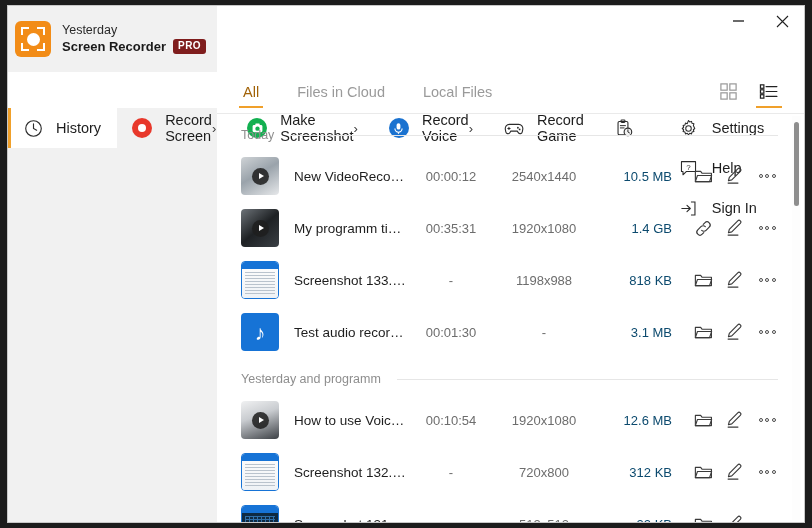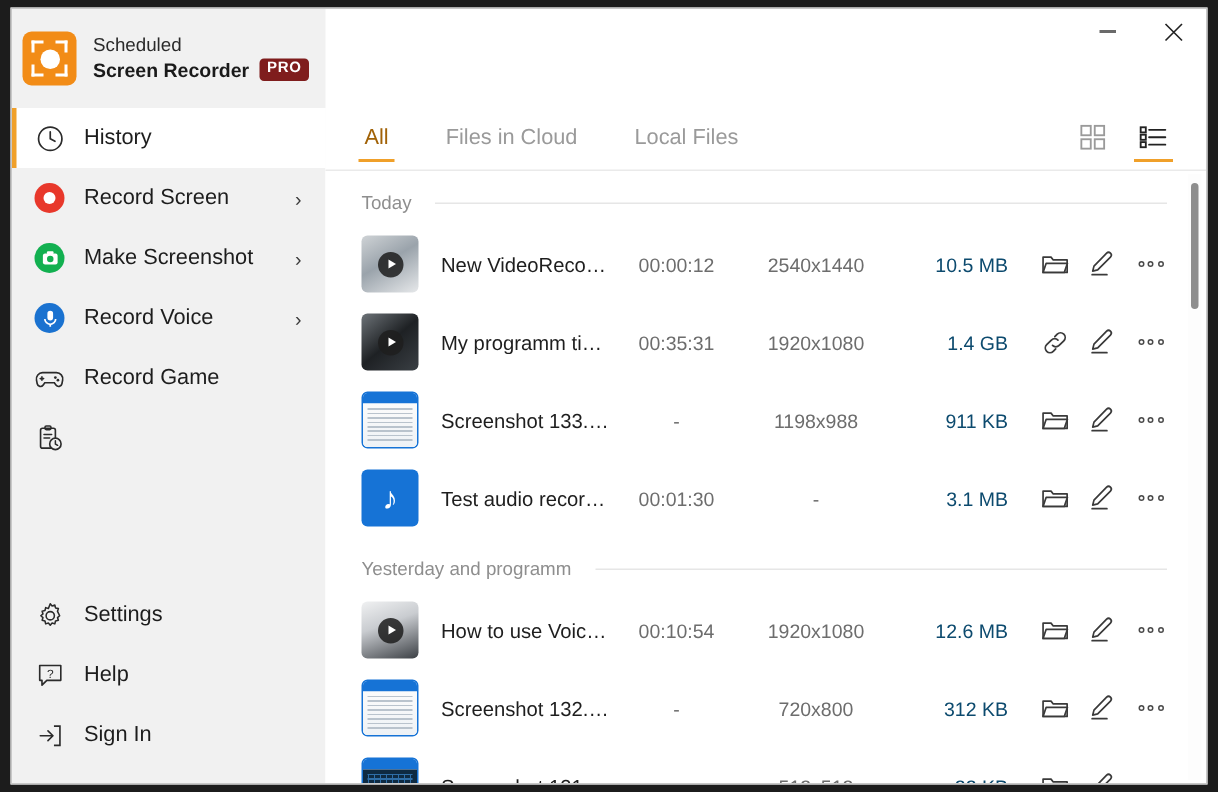--- a/index.html
+++ b/index.html
@@ -72,22 +72,23 @@
   }
   .winbtn .min-bar { width: 11px; height: 1.5px; background: #6a6a6a; display:block; }
 
   
   #body { flex: 1; display: flex; min-height: 0; }
 
   
   #sidebar {
     width: 209px; flex: 0 0 209px;
     background: #f1f1f1;
-    display: flex; flex-direction: column;
+    display: flex; flex-direction: row;
     padding-top: 0;
+    margin-top: 36px;
   }
   .nav-item {
     height: 40px;
     display: flex; align-items: center;
     padding-left: 14px;
     position: relative;
     cursor: default;
     font-size: 14.5px;
     color: #1d1d1d;
   }
@@ -229,21 +230,21 @@
   <div id="titlebar">
     <div id="brand">
       <div id="logo-box">
         <span class="br tl"></span>
           <span class="br tr"></span>
         <span class="br bl"></span>
           <span class="br br2"></span>
         <span class="dot"></span>
       </div>
       <div id="brand-text">
-        <div id="brand-line1">Scheduled</div>
+        <div id="brand-line1">Yesterday</div>
         <div id="brand-line2">
           <span>Screen Recorder</span>
           <span id="pro-badge">PRO</span>
         </div>
       </div>
     </div>
     <div id="titlebar-right">
       <button class="winbtn" title="Minimize">
         <span class="min-bar"></span>
       </button>
@@ -471,21 +472,21 @@
           </div>
 
           <div class="row">
             <div class="thumb doc">
               <div class="docbar"></div>
                 <div class="docbody"></div>
             </div>
             <div class="fname">Screenshot 133.png</div>
             <div class="col-dur">-</div>
             <div class="col-res">1198x988</div>
-            <div class="col-size">911 KB</div>
+            <div class="col-size">818 KB</div>
             <div class="actions">
               <div class="act">
                 <svg width="19" height="17" viewBox="0 0 20 18">
                   <path d="M1.4 3.6h5.6l1.6 2h9.8v8.8H1.4z" fill="none" stroke="#3a3a3a" stroke-width="1.2" stroke-linejoin="round"></path>
                   <path d="M1.4 14.4l2.2-6.4h15l-2.2 6.4z" fill="#fff" stroke="#3a3a3a" stroke-width="1.2" stroke-linejoin="round"></path>
                 </svg>
               </div>
               <div class="act">
                 <svg width="18" height="18" viewBox="0 0 19 19">
                   <path d="M12.4 1.9a1.9 1.9 0 0 1 2.7 2.7L6.1 13.6l-3.5.9.9-3.5z" fill="none" stroke="#3a3a3a" stroke-width="1.2" stroke-linejoin="round"></path>

